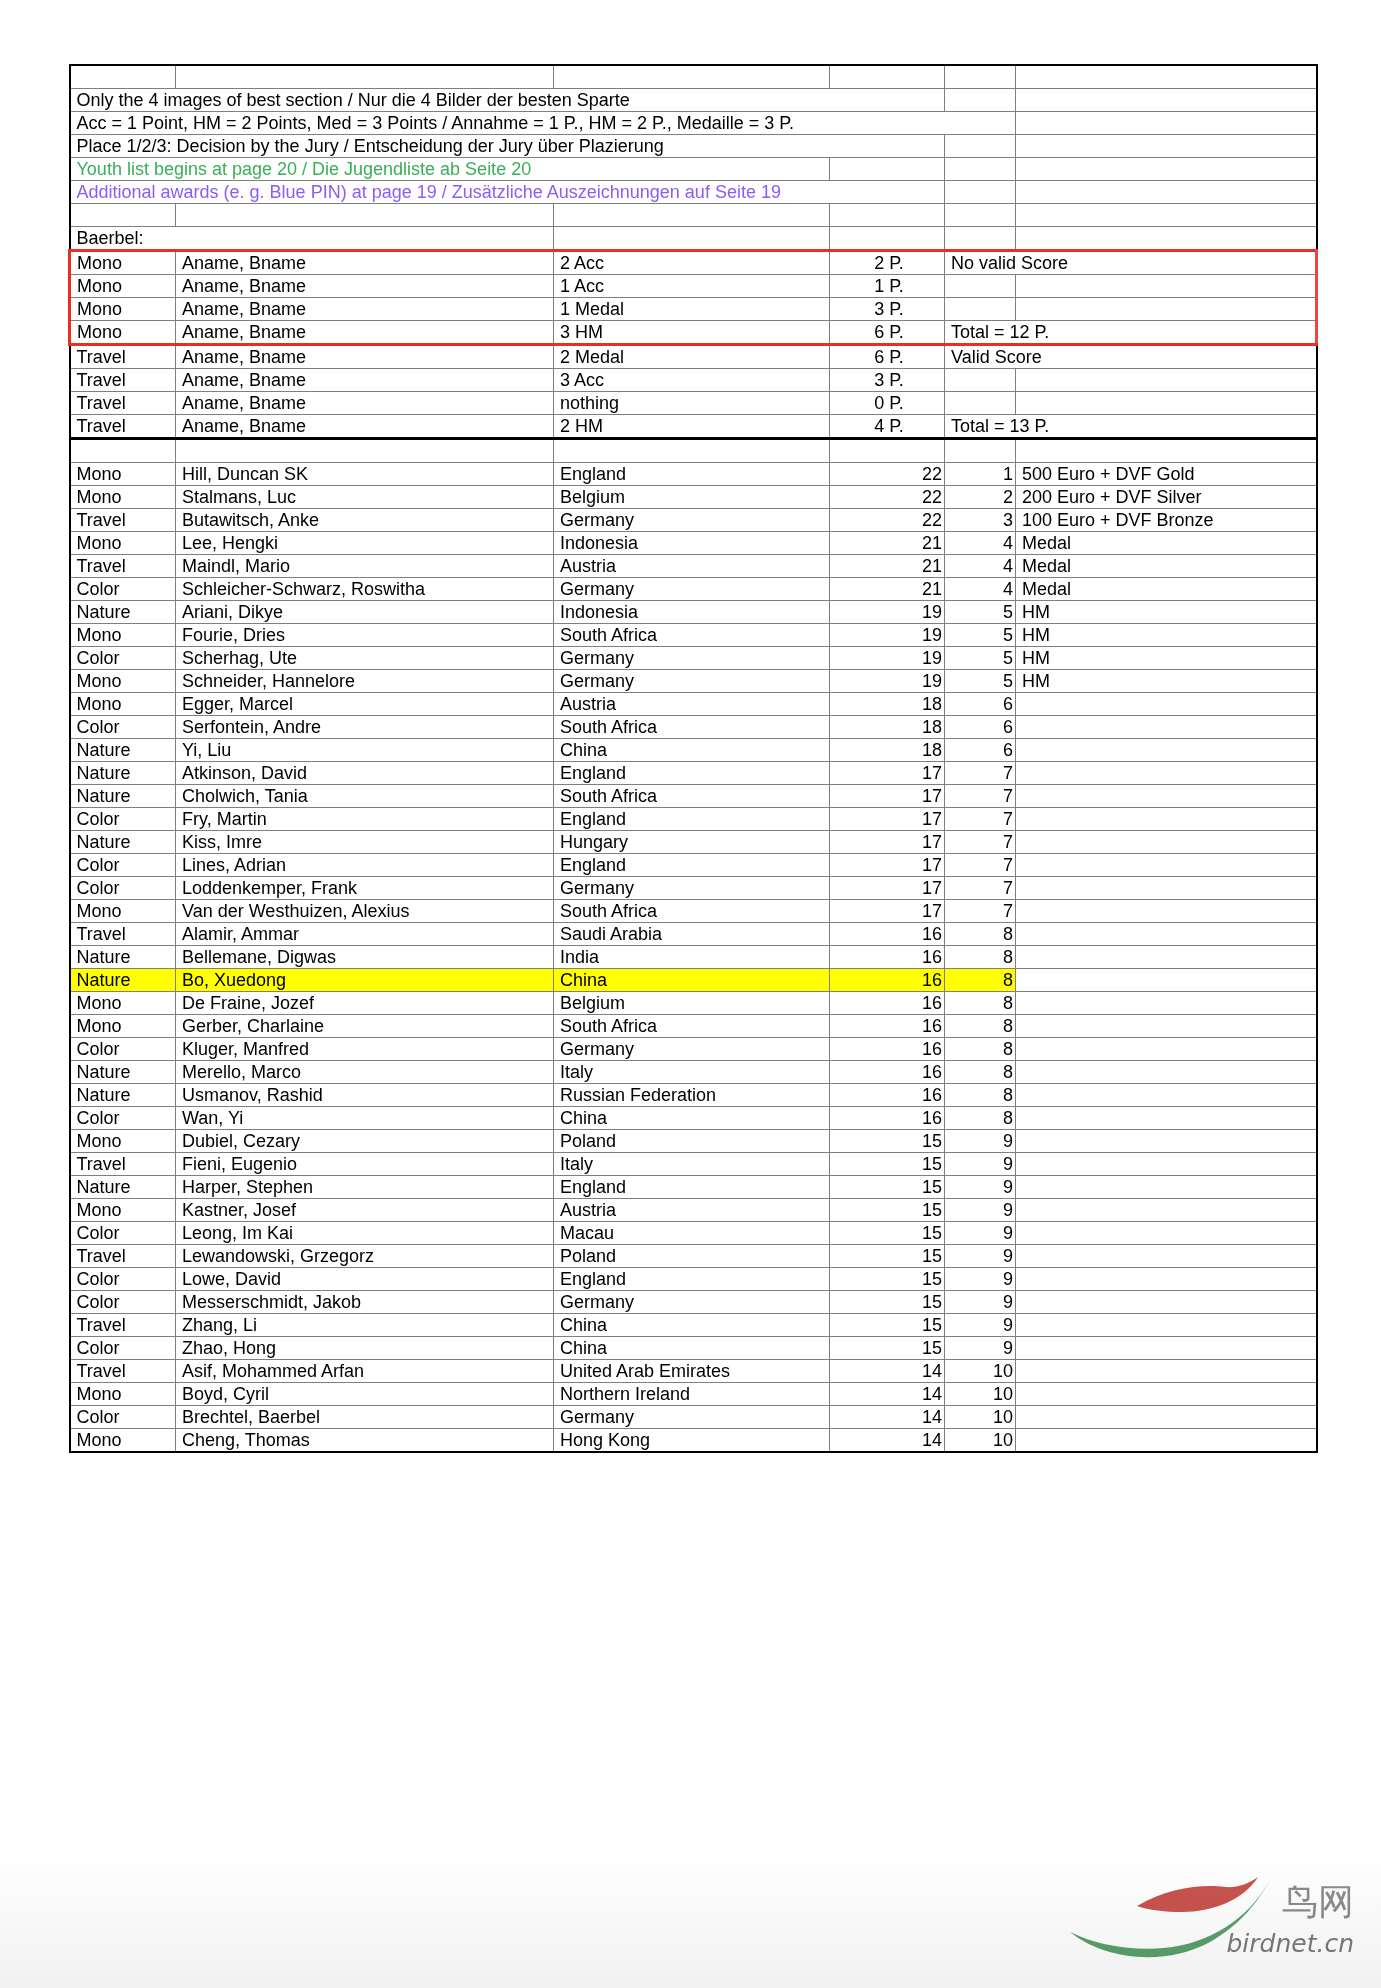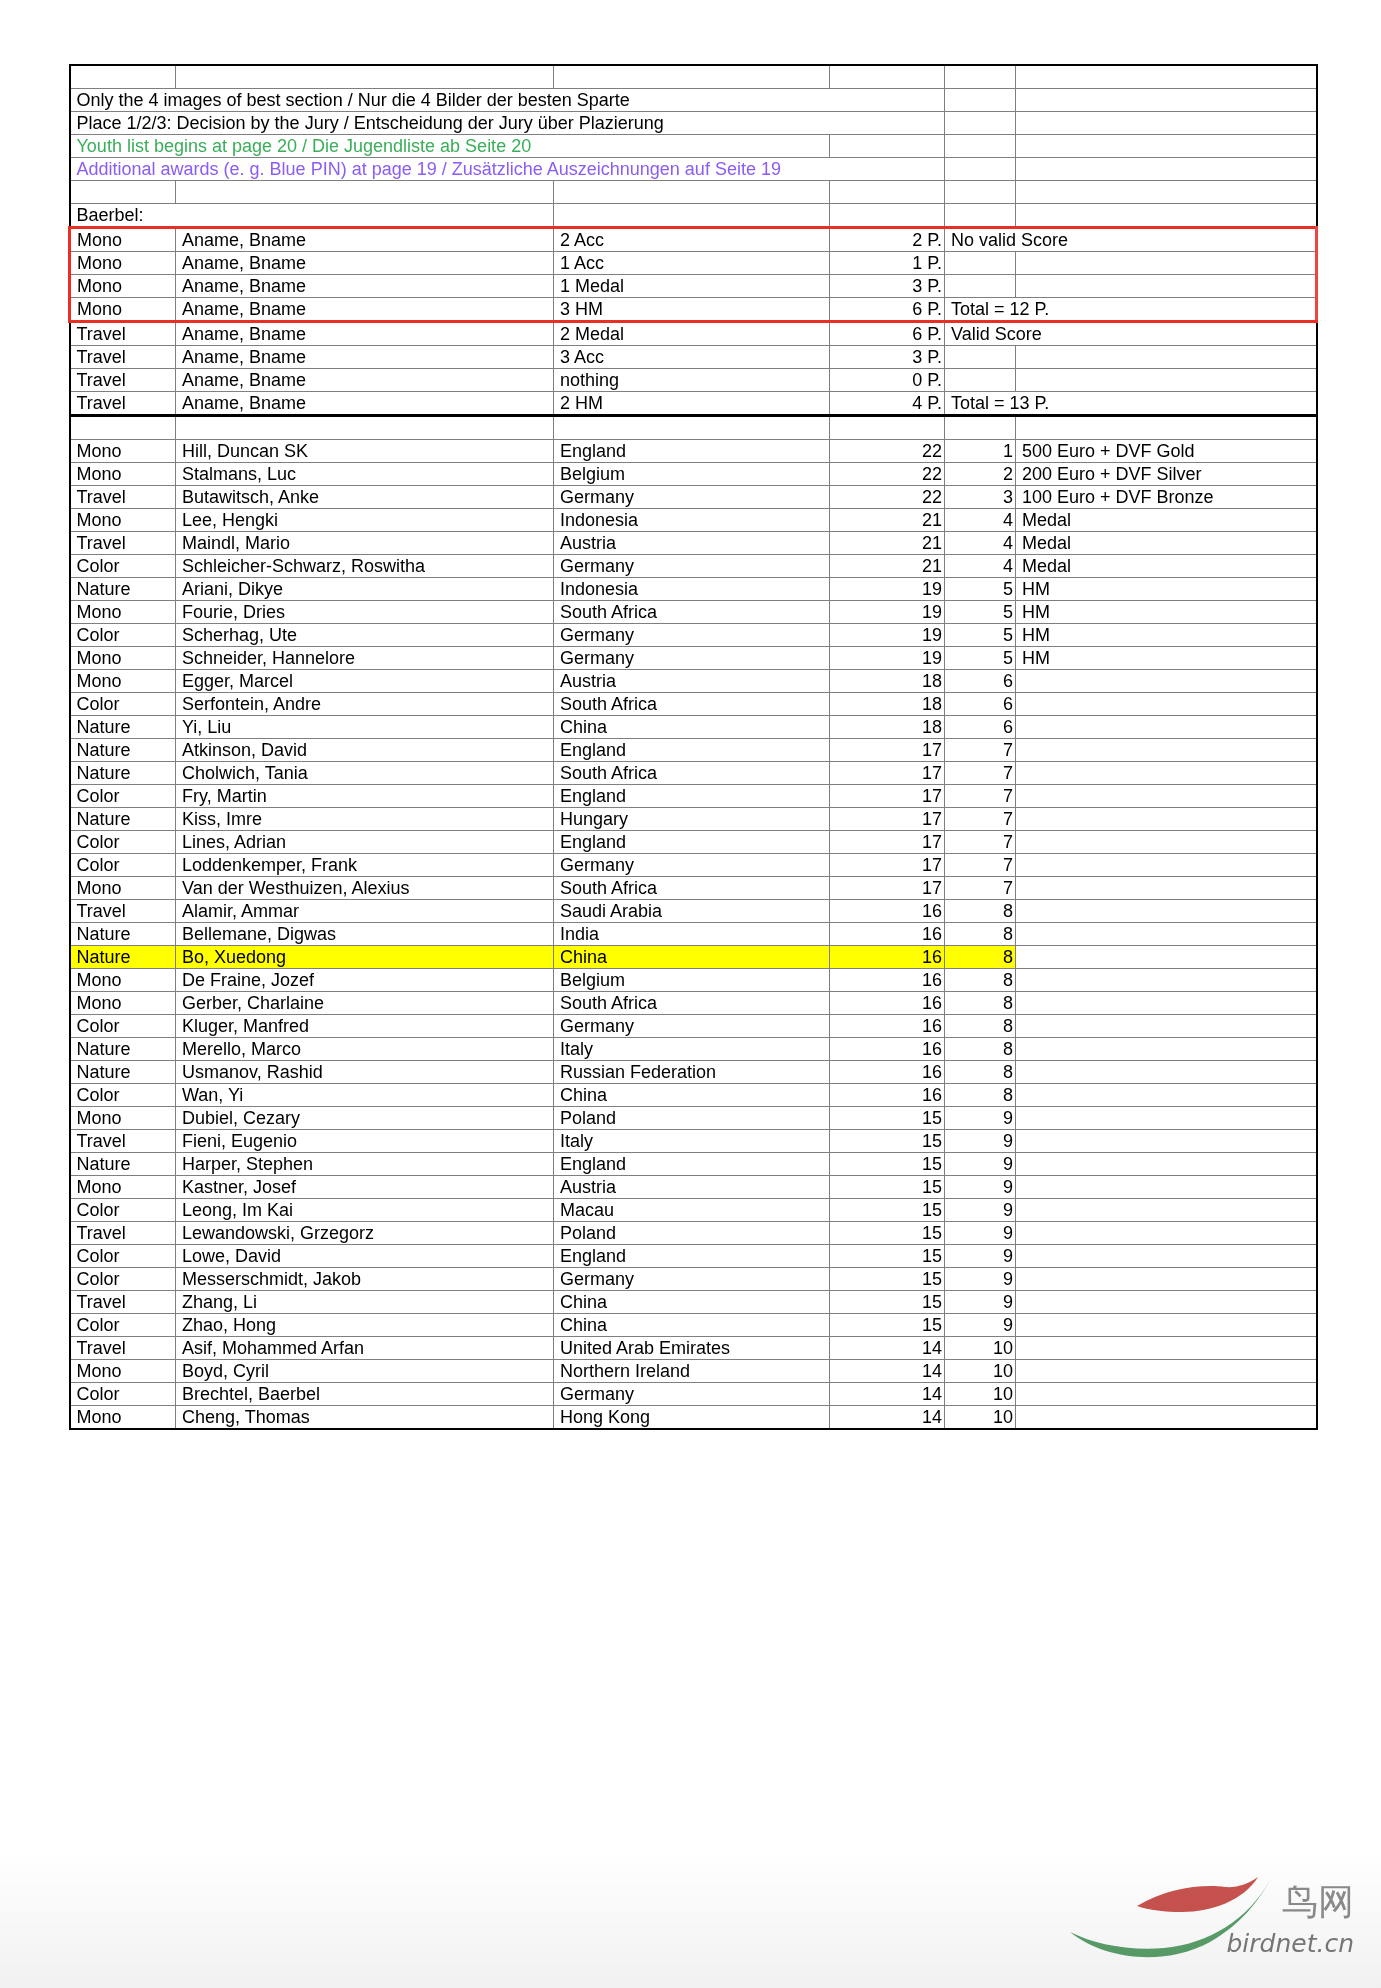--- a/index.html
+++ b/index.html
@@ -39,21 +39,21 @@
   td.example-label{font-size:19px;}
 
   
   tr.ex-red td{border-top-color:#8f8f8f;}
   tr.ex-red td:first-child{border-left:3px solid #e73023;}
   tr.ex-red td:last-child{border-right:3px solid #ef4444;}
   tr.ex-red-first td{border-top:3px solid #e73023;}
   tr.ex-red-last td{border-bottom:3px solid #e73023;}
   tr.ex-black-last td{border-bottom:3px solid #000;}
 
-  td.pts{text-align:right;padding-right:36px;}
+  td.pts{text-align:center;padding-right:36px;}
   td.num{text-align:right;padding-right:8px;}
   td.rank{text-align:right;padding-right:6px;}
 
   tr.header-row td{font-weight:bold;font-size:18px;}
 
   tr.hl td{background:#ffff00;}
   tr.hl td.award{background:#ffffff;}
 
   .watermark{position:absolute;left:1062px;top:1872px;width:300px;height:100px;}
   .watermark svg{display:block;}
@@ -80,20 +80,24 @@
         <td></td>
         <td></td>
         <td></td>
       </tr>
       <tr>
         <td colspan="4" class="note-cell">Only the 4 images of best section / Nur die 4 Bilder der besten Sparte</td>
         <td></td>
         <td></td>
       </tr>
       <tr>
+        <td colspan="5" class="note-cell">Acc = 1 Point, HM = 2 Points, Med = 3 Points / Annahme = 1 P., HM = 2 P., Medaille = 3 P.</td>
+        <td></td>
+      </tr>
+      <tr>
         <td colspan="4" class="note-cell">Place 1/2/3: Decision by the Jury / Entscheidung der Jury über Plazierung</td>
         <td></td>
         <td></td>
       </tr>
       <tr>
         <td colspan="3" class="note-cell note-green">Youth list begins at page 20 / Die Jugendliste ab Seite 20</td>
         <td></td>
         <td></td>
         <td></td>
       </tr>

